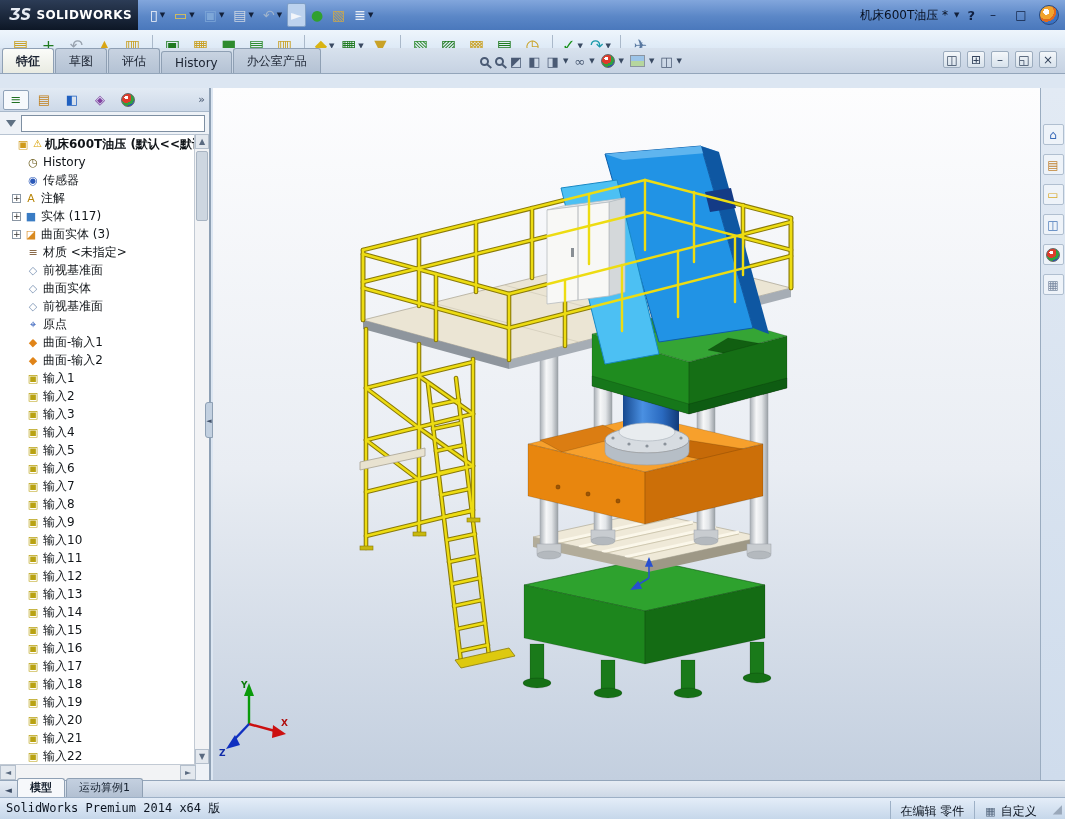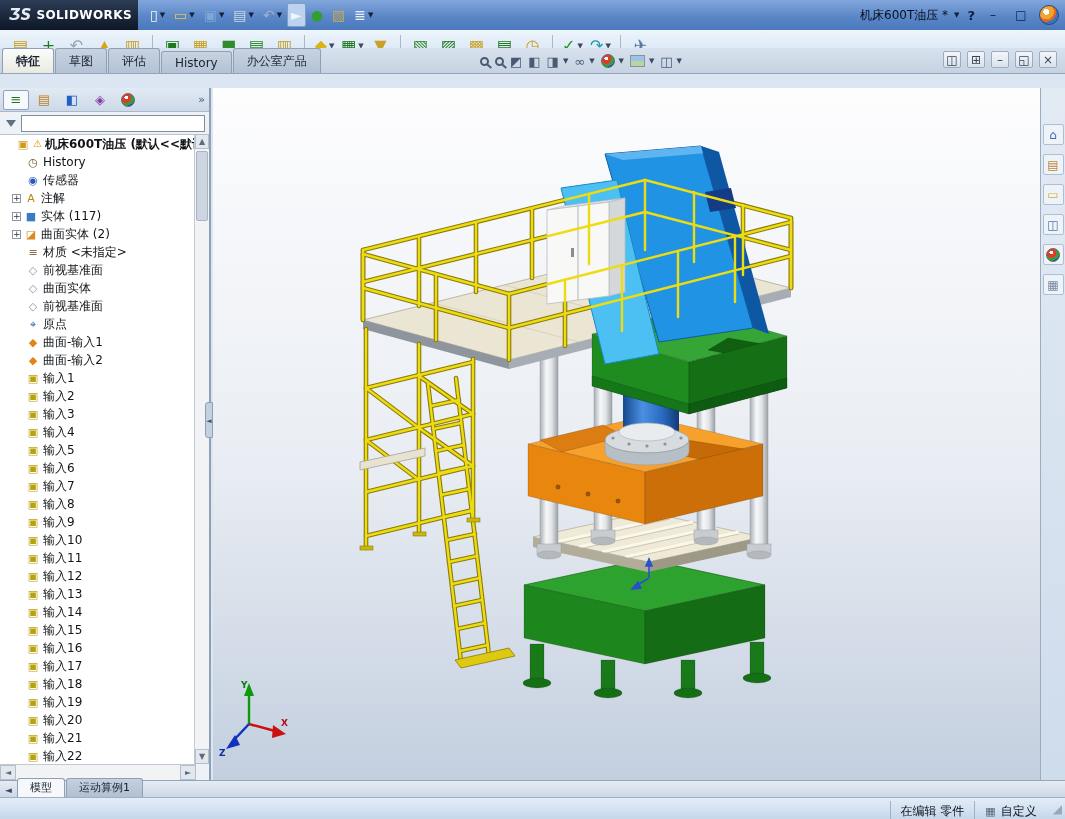--- a/index.html
+++ b/index.html
@@ -92,21 +92,21 @@
   .tp-btn{width:21px;height:21px;display:flex;align-items:center;justify-content:center;border:1px solid #b0bfd0;
     background:#eef3f9;border-radius:2px;}
   .tp-btn .tglyph{font-size:12px;line-height:1;}
 
   
   .bottomtabs{position:absolute;left:0;top:780px;width:100%;height:17px;background:linear-gradient(#e6ecf4,#cdd8e6);
     border-top:1px solid #93a5ba;display:flex;align-items:flex-end;padding-left:2px;}
   .sheetnav{font-size:9px;color:#3c4c64;padding:0 5px 2px 3px;}
   .sheet-tab{font-size:11px;color:#15202e;padding:1px 12px 2px 12px;border:1px solid #8fa0b4;border-bottom:none;
     background:linear-gradient(#c4d0e0,#b2c0d2);border-radius:3px 3px 0 0;margin-right:1px;}
-  .sheet-tab.active{background:#f6f8fb;font-weight:normal;}
+  .sheet-tab.active{background:#f6f8fb;font-weight:bold;}
 
   
   .statusbar{position:absolute;left:0;top:797px;width:100%;height:22px;
     background:linear-gradient(#e4edf8,#c6d7ea);border-top:1px solid #9db0c6;display:flex;align-items:center;font-size:12px;color:#0c1420;}
   .sb-product{padding-left:6px;font-family:"DejaVu Sans Mono","Liberation Mono",monospace;font-size:12px;}
   .sb-seg{border-left:1px solid #9db0c6;height:100%;display:flex;align-items:center;padding:0 10px;gap:5px;margin-top:6px;}
   .sb-icon{font-size:11px;color:#55677e;}
   .sb-grip{padding:0 3px 0 6px;font-size:12px;color:#9aa8ba;}
   .spacer{flex:1;}
 </style>
@@ -339,21 +339,21 @@
           <span class="tlabel">注解</span>
         </div>
         <div class="trow">
           <span class="expbox">+</span>
           <span class="ticon" style="color: rgb(58, 124, 196);">■</span>
           <span class="tlabel">实体 (117)</span>
         </div>
         <div class="trow">
           <span class="expbox">+</span>
           <span class="ticon" style="color: rgb(217, 138, 32);">◪</span>
-          <span class="tlabel">曲面实体 (2)</span>
+          <span class="tlabel">曲面实体 (3)</span>
         </div>
         <div class="trow">
           <span class="expspace"></span>
           <span class="ticon" style="color: rgb(138, 106, 74);">≡</span>
           <span class="tlabel">材质 &lt;未指定&gt;</span>
         </div>
         <div class="trow">
           <span class="expspace"></span>
           <span class="ticon" style="color: rgb(124, 148, 180);">◇</span>
           <span class="tlabel">前视基准面</span>
@@ -709,20 +709,21 @@
 
   <div class="bottomtabs">
     <span class="sheetnav">◄</span>
     <span id="sheet-tabs" style="display:flex;align-items:flex-end;">
         <span class="sheet-tab active">模型</span>
         <span class="sheet-tab">运动算例1</span>
       </span>
   </div>
 
   <div class="statusbar">
+    <span class="sb-product">SolidWorks Premium 2014 x64 版</span>
     <span class="spacer"></span>
     <span class="sb-seg">
       <span>在编辑 零件</span>
     </span>
     <span class="sb-seg">
       <span class="sb-icon">▦</span>
       <span>自定义</span>
     </span>
     <span class="sb-grip">◢</span>
   </div>

